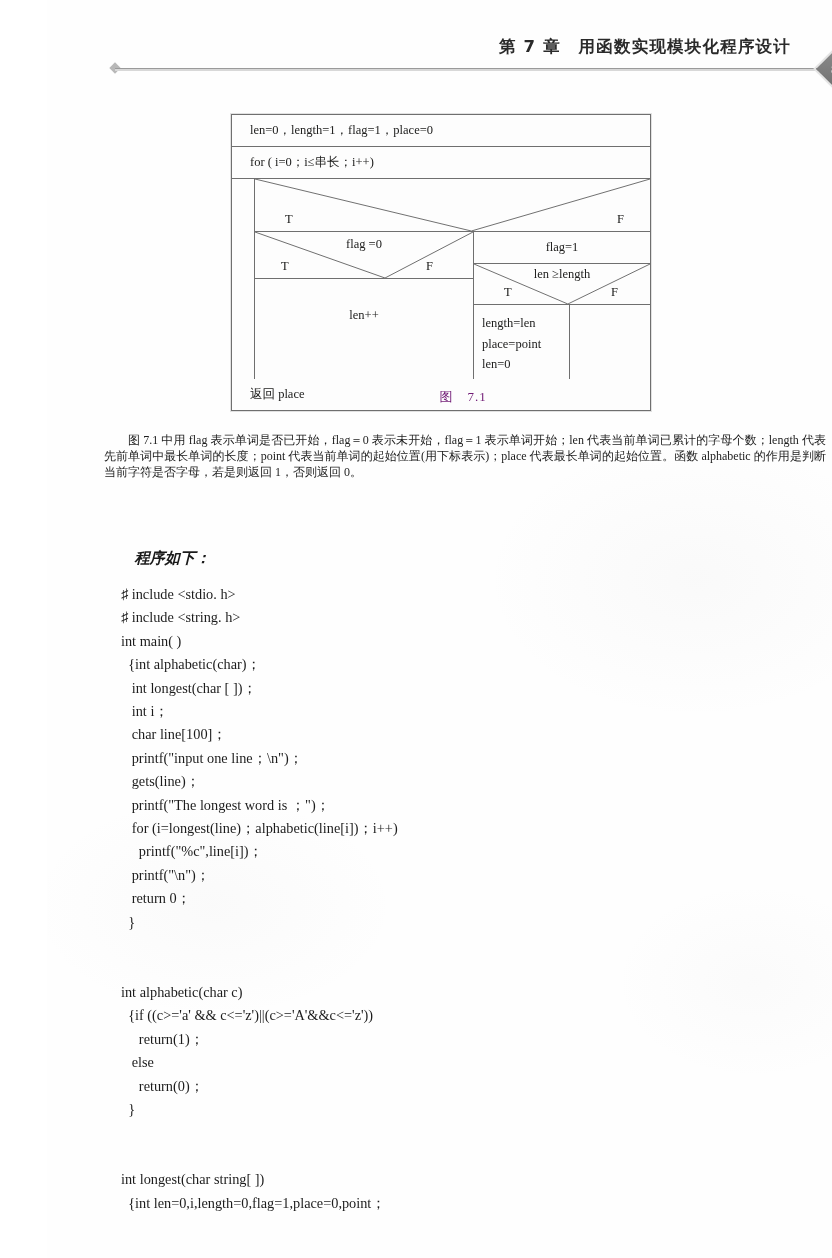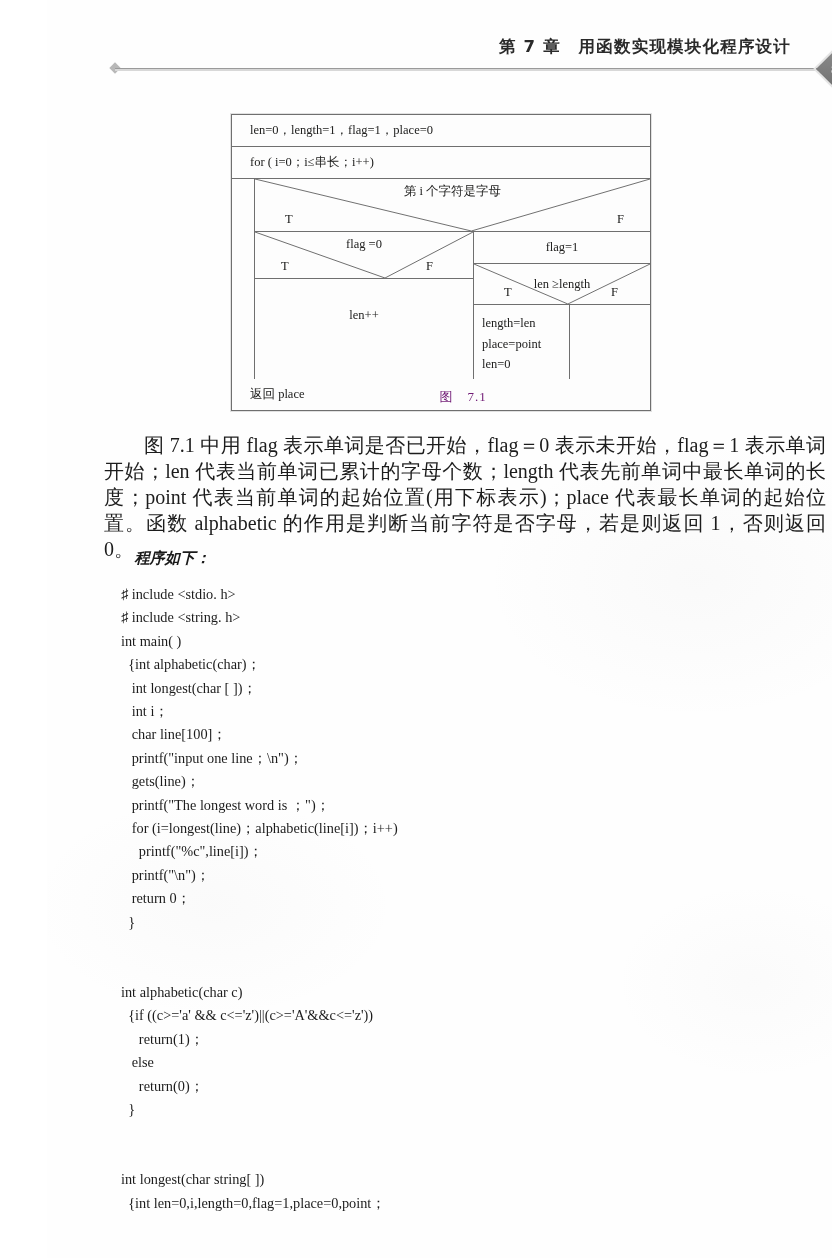--- a/index.html
+++ b/index.html
@@ -182,22 +182,22 @@
     z-index: 2;
   }
   .fig-caption .gap { display: inline-block; width: 14px; }
 
   
   .body-text {
     position: absolute;
     left: 57px;
     top: 432px;
     width: 722px;
-    font-size: 20px;
-    line-height: 26px;
+    font-size: 12px;
+    line-height: 16px;
     text-align: justify;
     color: #1c1c1c;
     z-index: 2;
   }
   .body-text p { margin: 0; }
   .body-text p.indent { text-indent: 2em; }
   .prog-label {
     position: absolute;
     left: 57px;
     top: 548px;
@@ -247,21 +247,20 @@
 
       <div class="ns-loopbody">
         <div class="ns-loop-indent"></div>
         <div class="ns-loop-inner">
 
           <div class="cond">
             <svg viewBox="0 0 398 52" preserveAspectRatio="none">
               <line x1="0" y1="0" x2="218" y2="52" stroke="#6f6f6f" stroke-width="1"></line>
               <line x1="398" y1="0" x2="218" y2="52" stroke="#6f6f6f" stroke-width="1"></line>
             </svg>
-            <div class="cond-text">第 i 个字符是字母</div>
             <div class="cond-t" style="left:30px;">T</div>
             <div class="cond-f" style="right:26px;">F</div>
           </div>
 
           <div class="branch-split">
 
             <div style="flex:0 0 218px; border-right:1px solid #6f6f6f;">
 
               <div class="cond" style="height:46px;">
                 <svg viewBox="0 0 218 46" preserveAspectRatio="none">
@@ -282,21 +281,21 @@
 
             <div style="flex:1 1 auto;">
 
               <div style="border-bottom:1px solid #6f6f6f; text-align:center; padding:7px 0;">flag=1</div>
 
               <div class="cond" style="height:40px;">
                 <svg viewBox="0 0 180 40" preserveAspectRatio="none">
                   <line x1="0" y1="0" x2="96" y2="40" stroke="#6f6f6f" stroke-width="1"></line>
                   <line x1="180" y1="0" x2="96" y2="40" stroke="#6f6f6f" stroke-width="1"></line>
                 </svg>
-                <div class="cond-text" style="top:12px;">len ≥length</div>
+                <div class="cond-text" style="top:2px;">len ≥length</div>
                 <div class="cond-t" style="left:30px;">T</div>
                 <div class="cond-f" style="right:32px;">F</div>
               </div>
 
               <div class="branch-split">
                 <div class="branch-cell divider" style="flex:0 0 96px; height:74px; padding-top:8px;">
                   <div class="stmt-line">length=len</div>
                   <div class="stmt-line">place=point</div>
                   <div class="stmt-line">len=0</div>
                 </div>

